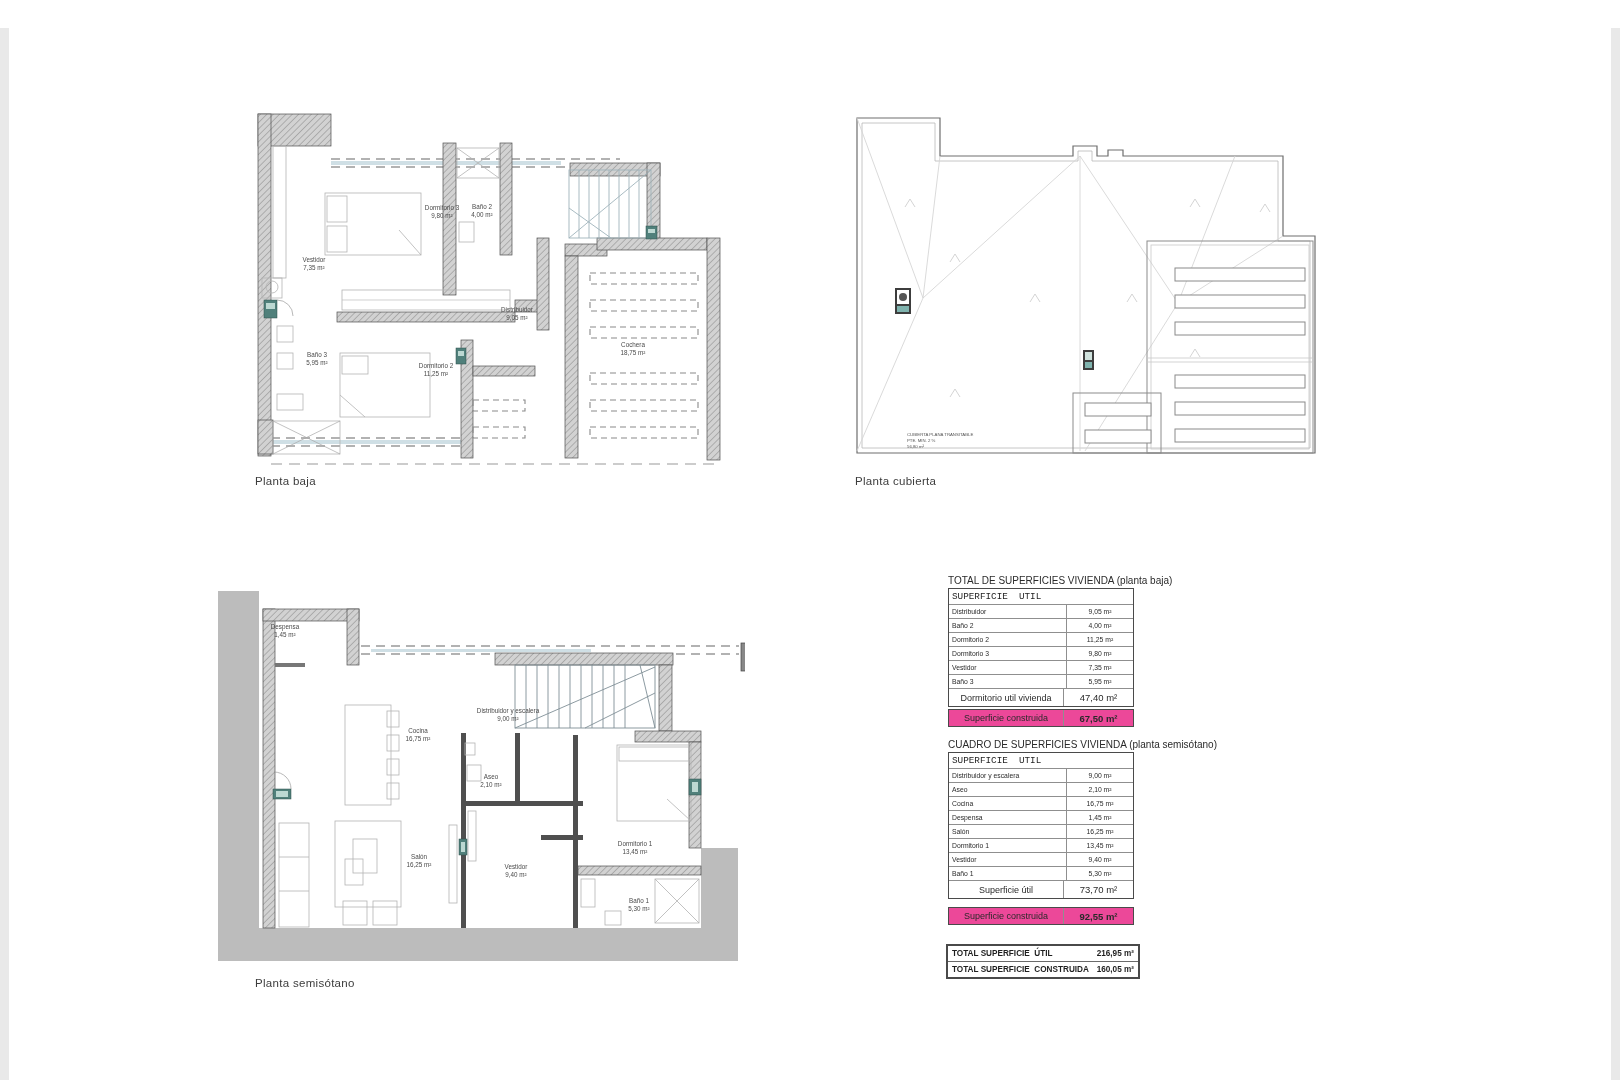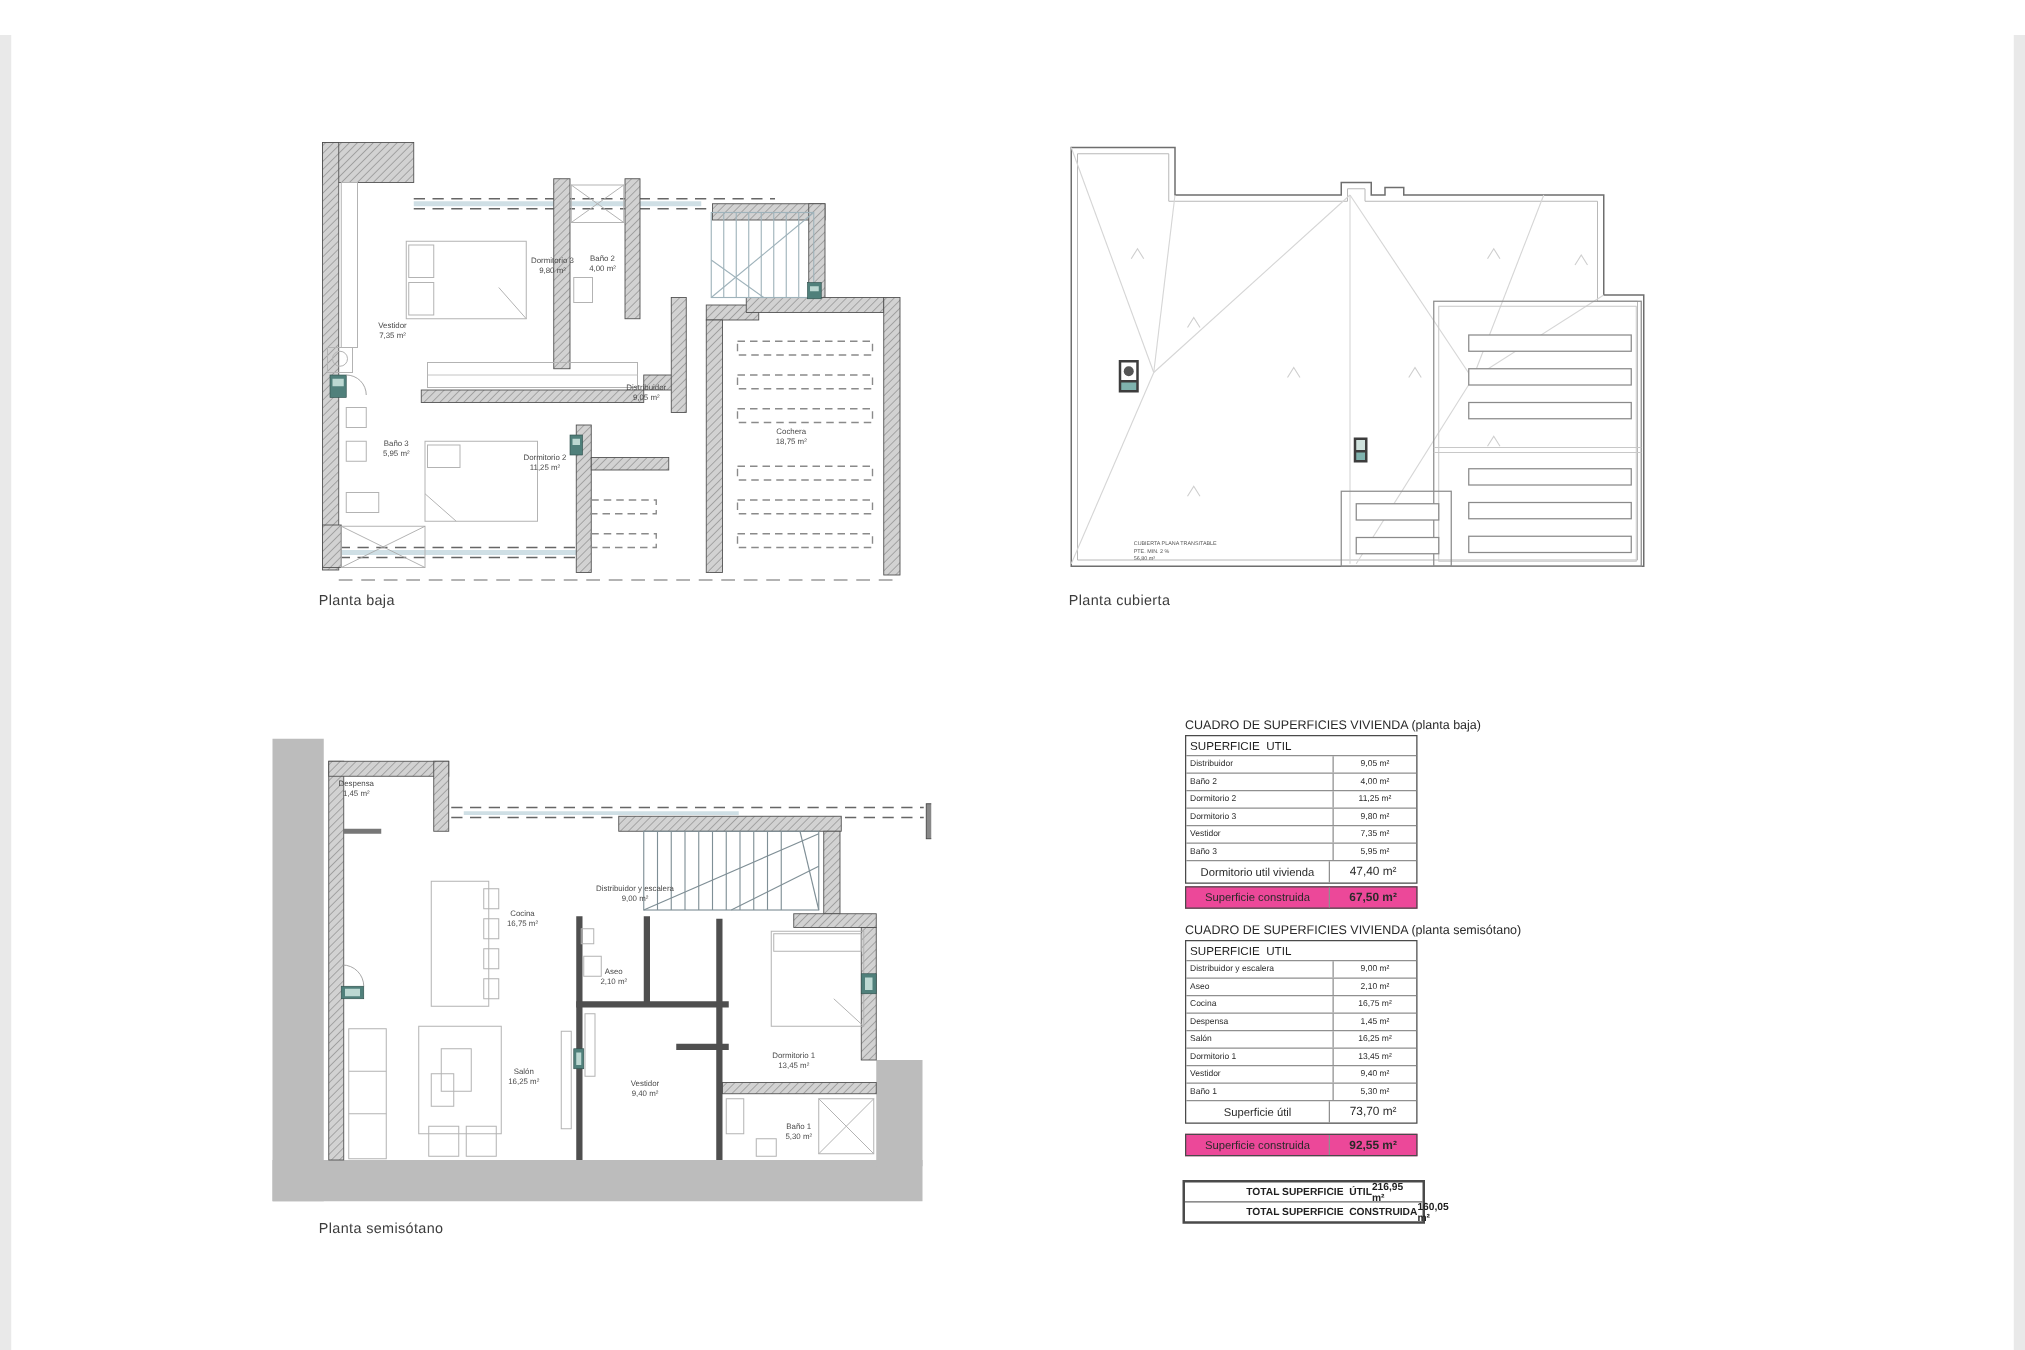--- a/index.html
+++ b/index.html
@@ -9,32 +9,32 @@
   .edge.left{left:0}.edge.right{right:0}
   .plan{position:absolute;}
   .caption{position:absolute;font-size:11.5px;color:#3c3c3c;letter-spacing:.3px;}
 
   
   .tbl-title{position:absolute;font-size:10px;color:#2a2a2a;white-space:pre;}
   .surf-table{position:absolute;width:184px;border:1.6px solid #4a4a4a;background:#fff;}
   .trow{display:flex;height:13px;border-top:.8px solid #8f8f8f;}
   .trow:first-child{border-top:none;}
   .thead{height:15px;align-items:center;font-size:9.3px;color:#1f1f1f;padding-left:3px;
-         display:flex;white-space:pre;border-top:none;}
+         display:flex;white-space:pre;border-top:none;font-family:Liberation Mono, monospace;}
   .lbl{width:114px;padding-left:3px;display:flex;align-items:center;font-size:6.8px;color:#2a2a2a;}
   .val{flex:1;border-left:.8px solid #8f8f8f;display:flex;align-items:center;justify-content:center;
        font-size:6.8px;color:#2a2a2a;}
   .tfoot{height:17px;}
   .tfoot .lbl{justify-content:center;font-size:9px;padding-left:0;}
   .tfoot .val{font-size:9.5px;}
   .cons-box{position:absolute;width:184px;height:16px;border:1.4px solid #4a4a4a;background:#ec4899;display:flex;}
   .cons-box .lbl{justify-content:center;font-size:9px;padding-left:0;}
   .cons-box .val{font-size:9.5px;font-weight:bold;}
   .totals{position:absolute;width:190px;border:2px solid #4a4a4a;background:#fff;}
-  .totrow{display:flex;height:15px;align-items:center;padding-left:45px;}
+  .totrow{display:flex;height:15px;align-items:center;}
   .totrow + .totrow{border-top:1px solid #6a6a6a;}
   .totlbl{flex:1;padding-left:4px;font-size:8.2px;font-weight:bold;color:#1f1f1f;white-space:pre;}
   .totval{padding-right:4px;font-size:8.2px;font-weight:bold;color:#1f1f1f;}
 
   
   .w{stroke:#4f4f4f;stroke-width:.7;}
   .fn{fill:none;stroke:#b3b3b3;stroke-width:.8;}
   .p{fill:#4f4f4f;}
   .door-o{fill:#50807b;stroke:#2e4f4b;stroke-width:.5;}
   .door-i{fill:#bcd8d2;}
@@ -358,21 +358,21 @@
       <text class="rlbl" x="301" y="286">Vestidor</text>
       <text class="rlbl" x="301" y="294">9,40 m²</text>
       <text class="rlbl" x="420" y="263">Dormitorio 1</text>
       <text class="rlbl" x="420" y="271">13,45 m²</text>
       <text class="rlbl" x="424" y="320">Baño 1</text>
       <text class="rlbl" x="424" y="328">5,30 m²</text>
     </g>
   </svg>
   <div class="caption" style="left:255px;top:949px">Planta semisótano</div>
 
-  <div class="tbl-title" style="left:948px;top:547px">CUADRO DE SUPERFICIES VIVIENDA (planta baja)</div>
+  <div class="tbl-title" style="left:948px;top:547px">TOTAL DE SUPERFICIES VIVIENDA (planta baja)</div>
 
   <div class="surf-table" style="left:948px;top:560px">
     <div class="trow thead">SUPERFICIE  UTIL</div>
     <div class="trow">
       <div class="lbl">Distribuidor</div>
       <div class="val">9,05 m²</div>
     </div>
     <div class="trow">
       <div class="lbl">Baño 2</div>
       <div class="val">4,00 m²</div>

